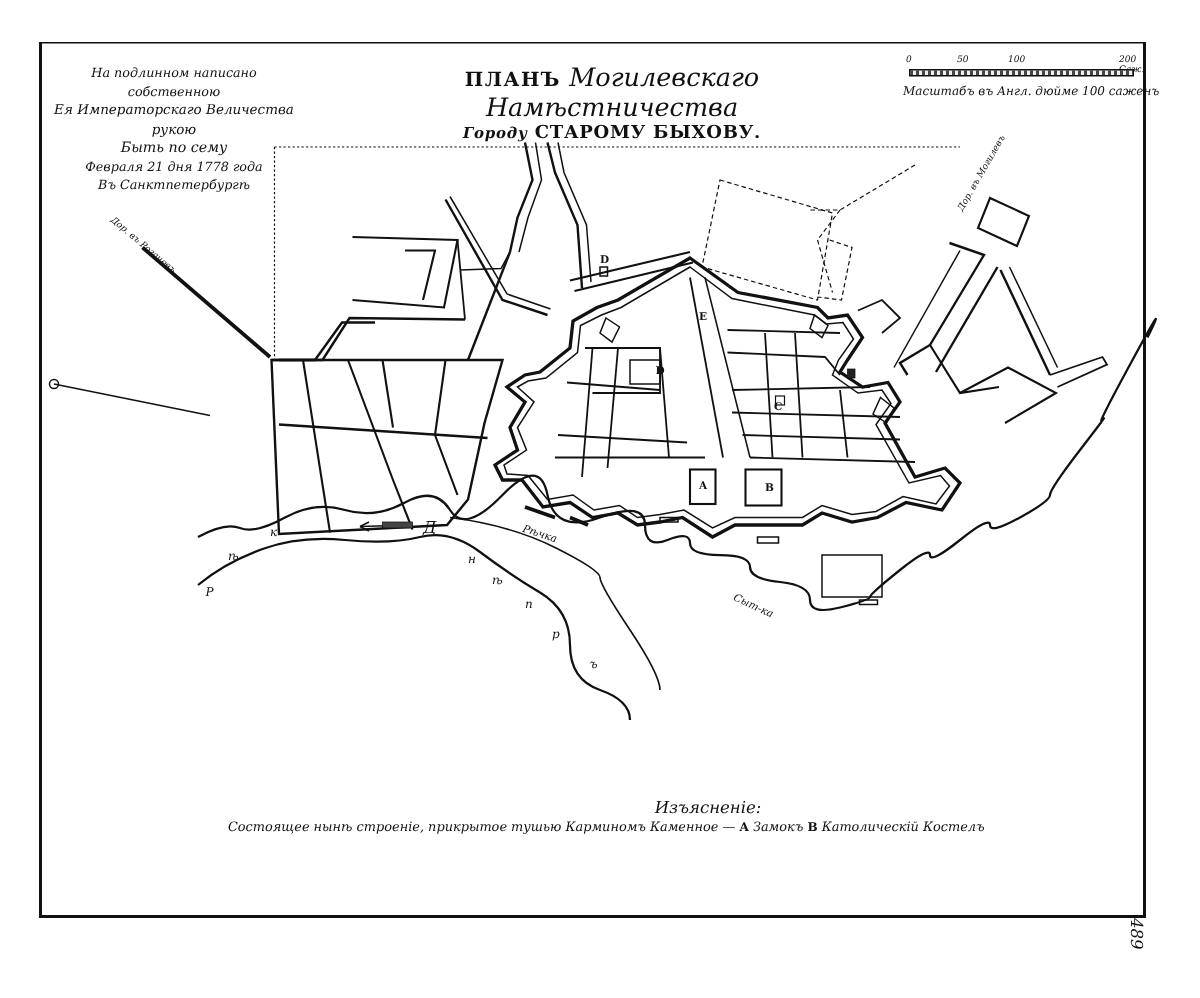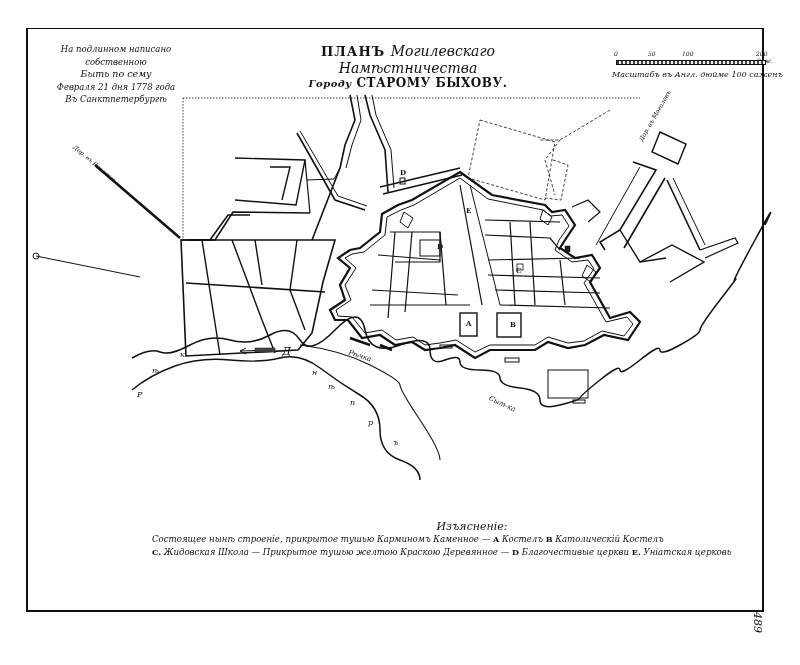--- a/index.html
+++ b/index.html
@@ -1,30 +1,30 @@
 <!DOCTYPE html>
 <html><head>
 <meta charset="utf-8">
 <style>
   html,body{margin:0;padding:0;background:#ffffff;}
   body{width:800px;height:665px;position:relative;overflow:hidden;font-family:"DejaVu Serif",serif;color:#111;}
   .frame{position:absolute;left:26px;top:28px;width:738px;height:584px;border:2px solid #111;border-top-width:1px;box-sizing:border-box;}
   .title{position:absolute;left:258px;top:43px;width:300px;text-align:center;line-height:1.15;}
   .title .t1{font-size:13px;font-weight:bold;letter-spacing:1px;}
-  .title .t1 i{font-family:"DejaVu Serif",serif;font-style:italic;font-weight:normal;font-size:14px;letter-spacing:0;margin-top:44px;}
+  .title .t1 i{font-family:"DejaVu Serif",serif;font-style:italic;font-weight:normal;font-size:17px;letter-spacing:0;margin-top:44px;}
   .title .t2{font-size:12px;font-weight:bold;letter-spacing:.5px;}
   .title .t2 small{font-style:italic;font-weight:bold;font-size:10px;}
   .approval{position:absolute;left:36px;top:43px;width:160px;text-align:center;font-style:italic;font-size:8.5px;line-height:12.5px;}
   .approval .a2{font-size:9px;}
   .approval .a3{font-size:9.5px;text-align:center;}
-  .scale{position:absolute;left:596px;top:46px;width:180px;height:40px;margin-left:10px;}
+  .scale{position:absolute;left:596px;top:32px;width:180px;height:40px;}
   .scale .bar{position:absolute;left:10px;top:14px;width:148px;height:3px;border:1px solid #111;background:repeating-linear-gradient(90deg,#444 0 2px,#eee 2px 4px);}
   .scale .tick{position:absolute;top:4px;font-size:6px;font-style:italic;}
   .scale .cap{position:absolute;left:6px;top:24px;font-size:8px;font-style:italic;white-space:nowrap;}
-  .legend{position:absolute;left:152px;top:520px;width:600px;font-style:italic;font-size:8.6px;line-height:13.2px;}
+  .legend{position:absolute;left:152px;top:532px;width:600px;font-style:italic;font-size:8.6px;line-height:13.2px;}
   .legend .lt{text-align:center;font-size:11px;margin-left:40px;}
   .legend .row{white-space:nowrap;}
   .legend b{font-style:normal;font-weight:bold;font-size:8px;}
   .pagenum{position:absolute;left:764px;top:612px;font-size:11px;font-style:italic;transform:rotate(90deg);transform-origin:left top;white-space:nowrap;}
   svg.map{position:absolute;left:0;top:0;}
   .lbl{position:absolute;font-size:7px;font-weight:bold;}
   .river-lbl{position:absolute;font-style:italic;font-size:8px;}
 </style>
 </head>
 <body>
@@ -133,20 +133,21 @@
 
 <div class="frame"></div>
 
 <div class="title">
   <div class="t1"><span>ПЛАНЪ</span> <i>Могилевскаго Намѣстничества</i></div>
   <div class="t2"><small>Городу</small> <span>СТАРОМУ БЫХОВУ.</span></div>
 </div>
 
 <div class="approval">
   <div>На подлинном написано собственною</div>
+  <div class="a2">Ея Императорскаго Величества рукою</div>
   <div class="a3">Быть по сему</div>
   <div>Февраля 21 дня 1778 года</div>
   <div>Въ Санктпетербургѣ</div>
 </div>
 
 <div class="scale">
   <span class="tick" style="left:8px">0</span>
   <span class="tick" style="left:42px">50</span>
   <span class="tick" style="left:76px">100</span>
   <span class="tick" style="left:150px">200 Саж.</span>
@@ -173,27 +174,19 @@
 <span class="river-lbl" style="left:348px;top:352px;font-size:7px;transform:rotate(18deg)">Рѣчка</span>
 <span class="river-lbl" style="left:488px;top:400px;font-size:7px;transform:rotate(25deg)">Сыт-ка</span>
 <span class="river-lbl" style="left:68px;top:160px;font-size:6px;transform:rotate(40deg)">Дор. въ Рогачевъ</span>
 <span class="river-lbl" style="left:626px;top:112px;font-size:6px;transform:rotate(-60deg)">Дор. въ Могилевъ</span>
 
 <div class="legend">
   <div class="lt">Изъясненіе:</div>
   <div class="row">
     <span>Состоящее нынѣ строеніе, прикрытое тушью Карминомъ Каменное —</span>
     <b>A</b>
-    <span>Костелъ</span>
+    <span>Замокъ</span>
     <b>B</b>
     <span>Католическій Костелъ</span>
-  </div>
-  <div class="row">
-    <b>C.</b>
-    <span>Жидовская Школа —  Прикрытое тушью желтою Краскою Деревянное —</span>
-    <b>D</b>
-    <span>Благочестивые церкви</span>
-    <b>E.</b>
-    <span>Уніатская церковь</span>
   </div>
 </div>
 
 <div class="pagenum">489</div>
 
 </body></html>

